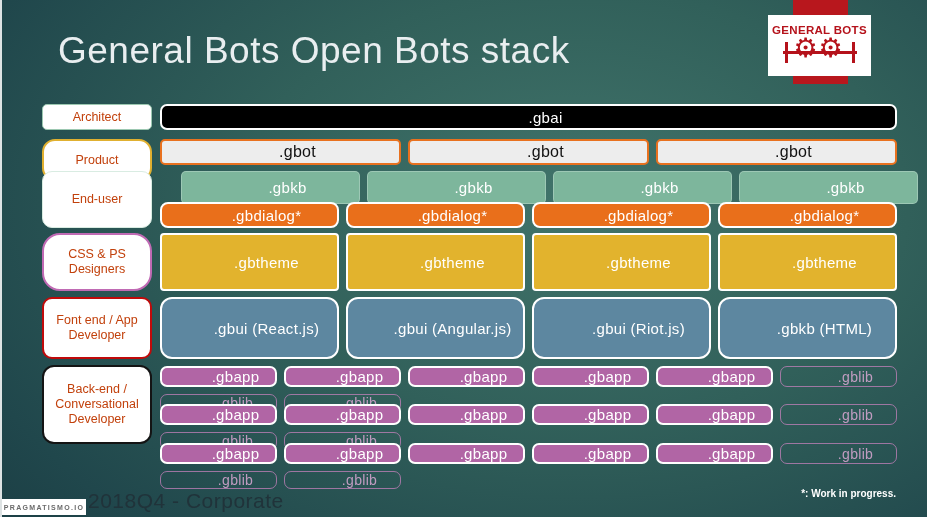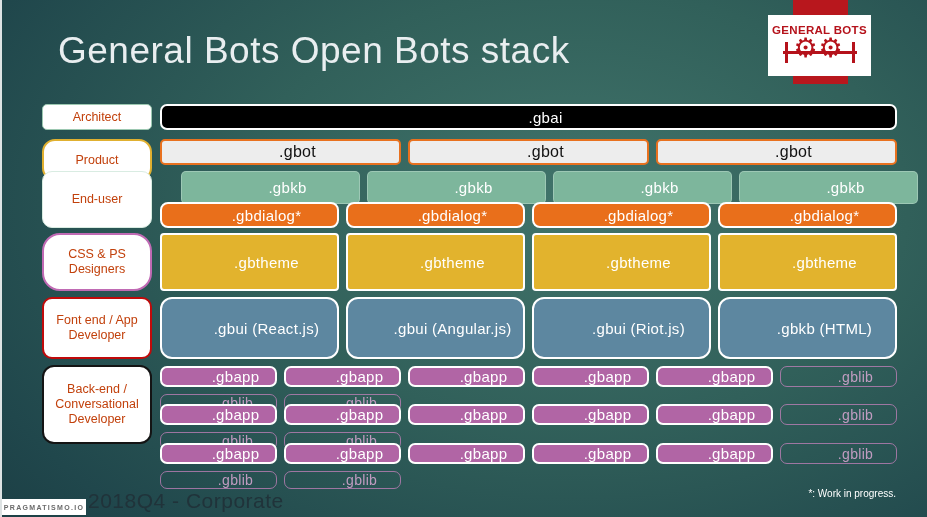--- a/index.html
+++ b/index.html
@@ -82,21 +82,21 @@
     position:absolute;left:2px;top:499px;width:84px;height:16px;background:#fff;
     display:flex;align-items:center;justify-content:center;
     font-size:7px;letter-spacing:1.3px;color:#6a6a6a;font-weight:bold;
   }
   .edition{
     position:absolute;left:88px;top:489px;
     font-size:21px;color:#20333a;letter-spacing:0.5px;
   }
   .note{
     position:absolute;right:31px;top:488px;
-    font-size:10px;font-weight:normal;color:#fff;
+    font-size:10px;font-weight:bold;color:#fff;
   }
 </style>
 </head>
 <body>
 
 <div class="slide">
   <div class="left-line"></div>
 
   <h1 class="title">General Bots Open Bots stack</h1>
 

